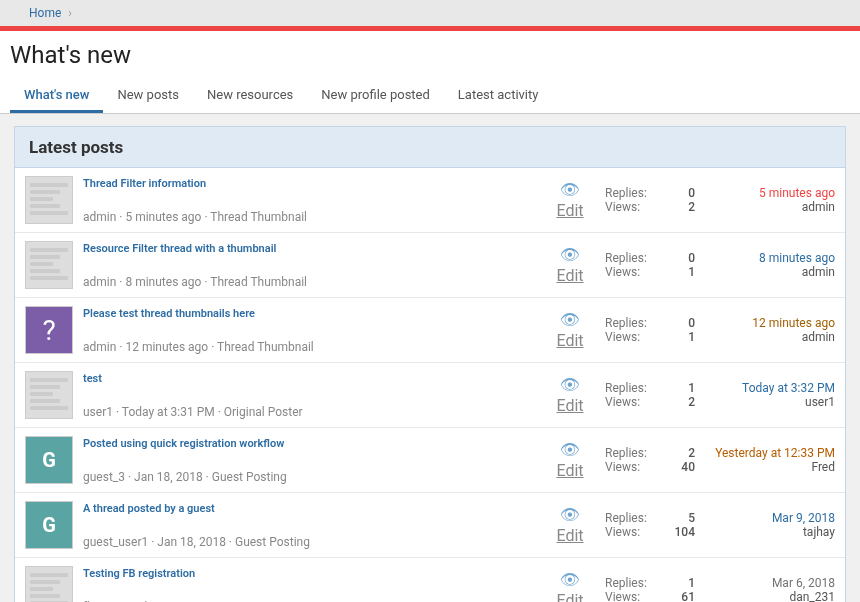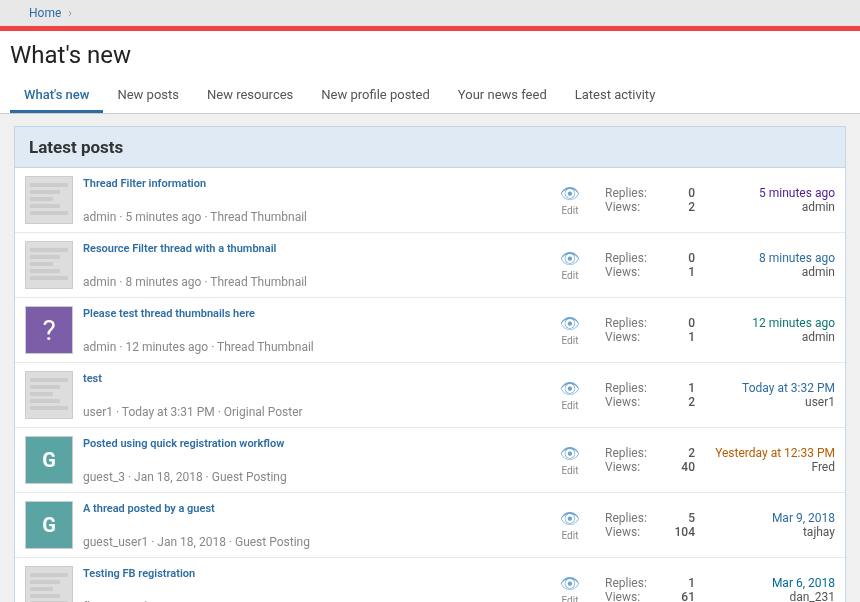--- a/index.html
+++ b/index.html
@@ -130,23 +130,24 @@
       align-items: center;
       gap: 2px;
       width: 50px;
       flex-shrink: 0;
     }
     .eye-icon {
       color: #6da4d0;
       font-size: 16px;
     }
     .edit-link {
-      font-size: 10px;
+      font-size: 16px;
       color: #888;
       cursor: pointer;
+      text-decoration: underline;
     }
     .post-stats {
       width: 90px;
       flex-shrink: 0;
       font-size: 12px;
       color: #555;
     }
     .stat-row {
       display: flex;
       justify-content: space-between;
@@ -194,21 +195,20 @@
   <span>›</span>
 </div>
 
 <div class="page-header">
   <h1 class="page-title">What's new</h1>
   <ul class="tabs" id="tabs-container">
   <li class="tab-item active">What's new</li>
       <li class="tab-item">New posts</li>
       <li class="tab-item">New resources</li>
       <li class="tab-item">New profile posted</li>
-      <li class="tab-item">Your news feed</li>
       <li class="tab-item">Latest activity</li>
     </ul>
 </div>
 
 <div class="main-content">
   <div class="section-title">Latest posts</div>
   <div class="posts-table" id="posts-container">
   <div class="post-row">
       <div class="post-thumbnail">
         <div class="thumb-lines">
@@ -231,21 +231,21 @@
         <div class="stat-row">
           <span class="stat-label">Replies:</span>
           <span class="stat-value">0</span>
         </div>
         <div class="stat-row">
           <span class="stat-label">Views:</span>
           <span class="stat-value">2</span>
         </div>
       </div>
       <div class="post-time">
-        <span class="time" style="color:#4c1d95">5 minutes ago</span>
+        <span class="time" style="color:#ef4444">5 minutes ago</span>
         <span class="author">admin</span>
       </div>
     </div>
       <div class="post-row">
       <div class="post-thumbnail">
         <div class="thumb-lines">
           <div class="thumb-line full"></div>
           <div class="thumb-line medium"></div>
           <div class="thumb-line short"></div>
           <div class="thumb-line medium"></div>
@@ -289,21 +289,21 @@
         <div class="stat-row">
           <span class="stat-label">Replies:</span>
           <span class="stat-value">0</span>
         </div>
         <div class="stat-row">
           <span class="stat-label">Views:</span>
           <span class="stat-value">1</span>
         </div>
       </div>
       <div class="post-time">
-        <span class="time" style="color:#0f766e">12 minutes ago</span>
+        <span class="time" style="color:#a16207">12 minutes ago</span>
         <span class="author">admin</span>
       </div>
     </div>
       <div class="post-row">
       <div class="post-thumbnail">
         <div class="thumb-lines">
           <div class="thumb-line full"></div>
           <div class="thumb-line medium"></div>
           <div class="thumb-line short"></div>
           <div class="thumb-line medium"></div>
@@ -405,18 +405,18 @@
         <div class="stat-row">
           <span class="stat-label">Replies:</span>
           <span class="stat-value">1</span>
         </div>
         <div class="stat-row">
           <span class="stat-label">Views:</span>
           <span class="stat-value">61</span>
         </div>
       </div>
       <div class="post-time">
-        <span class="time" style="color:#0369a1">Mar 6, 2018</span>
+        <span class="time" style="color:#737373">Mar 6, 2018</span>
         <span class="author">dan_231</span>
       </div>
     </div>
     </div>
 </div>
 
 </body></html>

